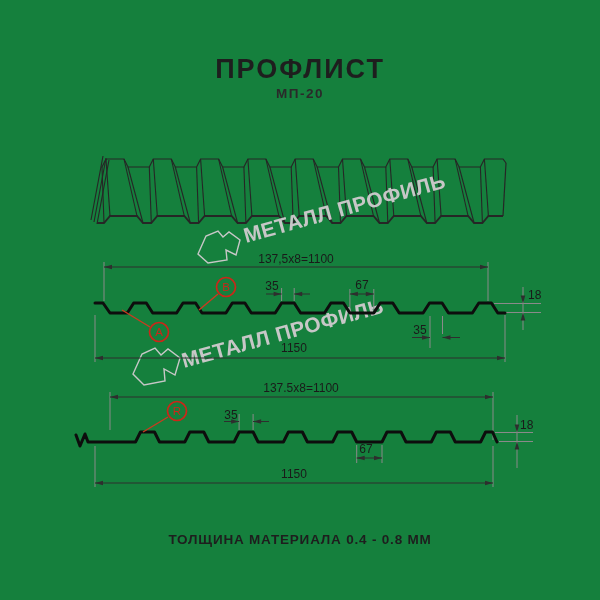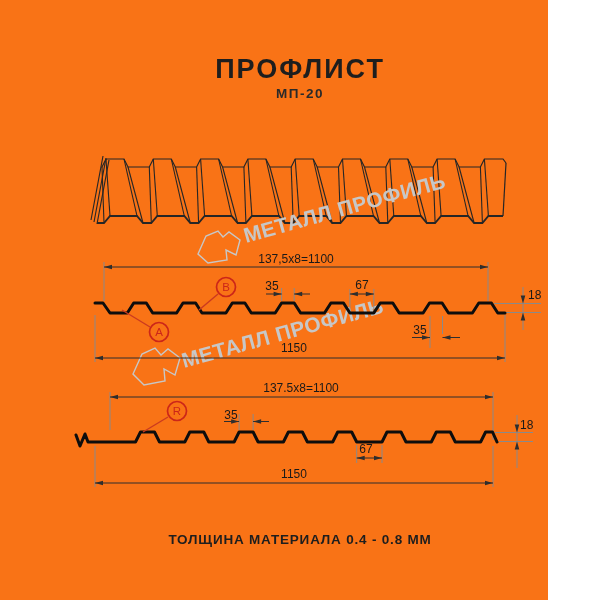--- a/index.html
+++ b/index.html
@@ -1,16 +1,16 @@
 <!DOCTYPE html>
 <html><head>
 <meta charset="utf-8">
 <style>
   html,body{margin:0;padding:0;background:#fff;}
-  .stage{position:relative;width:548px;height:600px;background:#f97316;overflow:hidden;
+  .stage{position:relative;width:600px;height:600px;background:#15803d;overflow:hidden;
          font-family:"Liberation Sans",sans-serif;}
   svg text{font-family:"Liberation Sans",sans-serif;}
   .title-txt{font-size:27px;font-weight:700;letter-spacing:2px;fill:#1e1e1e;}
   .subtitle-txt{font-size:13.5px;font-weight:600;letter-spacing:1.5px;fill:#2a2a2a;}
   .footer-txt{font-size:13.5px;font-weight:600;letter-spacing:0.8px;fill:#1e1e1e;}
   .dimtext{font-size:12px;fill:#1a1a1a;}
   .profile{stroke:#0d0d0d;stroke-width:3;fill:none;stroke-linejoin:round;stroke-linecap:round;}
   .ext{stroke:#8a8a8a;stroke-width:1;}
   .dim{stroke:#2e2e2e;stroke-width:1;}
   .arr{fill:#2e2e2e;stroke:none;}

